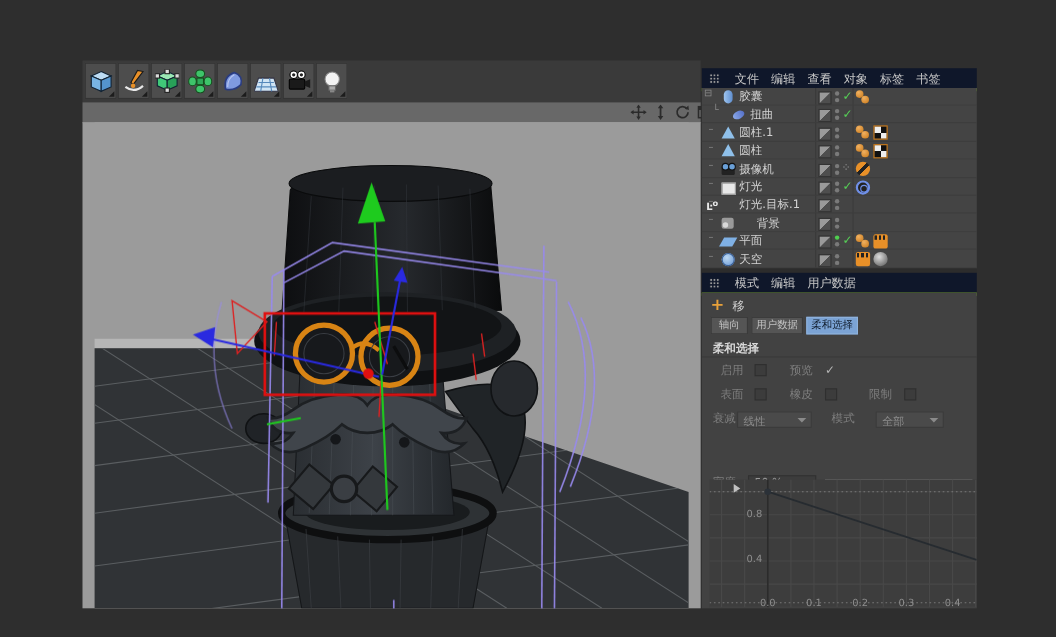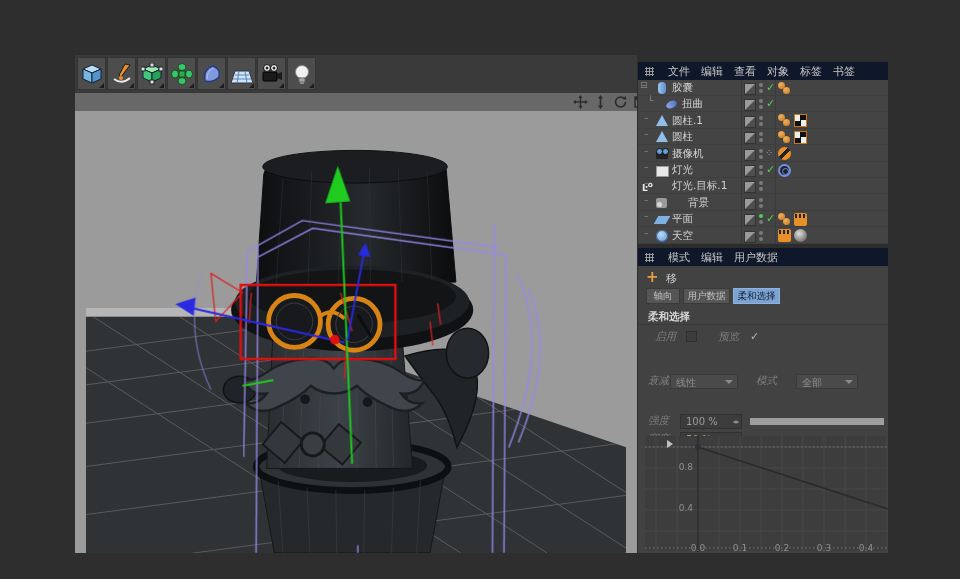--- a/index.html
+++ b/index.html
@@ -68,21 +68,21 @@
   #am-menubar{left:638px;top:248px;width:250px;}
   #am-body{left:638px;top:266px;width:250px;height:287px;background:#424242;}
   #am-tool{position:absolute;left:8px;top:5px;}
   #am-plus{color:#e8a13a;font-size:15px;font-weight:bold;position:absolute;left:0;top:-3px;}
   #am-tool-label{position:absolute;left:20px;top:0;color:#d0d0d0;}
   .tab{position:absolute;top:22px;height:16px;background:#555;border:1px solid #3a3a3a;box-sizing:border-box;
        color:#c2c2c2;font-size:9.5px;text-align:center;line-height:14px;}
   .tab.sel{background:#7ba3d4;color:#101c2c;border-color:#8fb2dc;}
   #am-section{position:absolute;left:10px;top:44px;color:#d8d8d8;font-weight:bold;font-size:10.5px;}
   .sec-line{position:absolute;left:0;top:58px;width:250px;height:1px;background:#393939;}
-  .flabel{position:absolute;color:#7e7e7e;font-size:10.5px;font-style:italic;}
+  .flabel{position:absolute;color:#7e7e7e;font-size:10.5px;}
   .fcheck{position:absolute;width:11px;height:11px;background:#3c3c3c;border:1px solid #2f2f2f;box-sizing:border-box;}
   .fcheckmark{position:absolute;color:#b4b4b4;font-size:11px;}
   .dropdown{position:absolute;height:15px;background:#4a4a4a;border:1px solid #3a3a3a;box-sizing:border-box;color:#8c8c8c;font-size:10px;padding:1px 0 0 5px;}
   .dropdown:after{content:"";position:absolute;right:4px;top:5px;border:4px solid transparent;border-top-color:#8a8a8a;}
   .valbox{position:absolute;height:15px;width:62px;background:#3c3c3c;border:1px solid #313131;box-sizing:border-box;color:#9a9a9a;font-size:10px;padding:1px 0 0 5px;}
   .stepper{position:absolute;right:2px;top:2px;width:7px;height:10px;}
   .stepper:before{content:"";position:absolute;left:1px;top:0;border:3px solid transparent;border-bottom-color:#8a8a8a;}
   .stepper:after{content:"";position:absolute;left:1px;bottom:0;border:3px solid transparent;border-top-color:#8a8a8a;}
   .slider{position:absolute;left:112px;width:134px;height:7px;background:#4c4c4c;top:4px;}
   .slider .fill{height:100%;background:#9e9e9e;}
@@ -532,36 +532,37 @@
   <div id="am-section">柔和选择</div>
   <div class="sec-line"></div>
 
   <div class="fieldrow" style="top:64px">
     <span class="flabel" style="left:17px">启用</span>
     <span class="fcheck" style="left:48px;top:1px"></span>
     <span class="flabel" style="left:80px">预览</span>
     <span class="fcheckmark" style="left:112px;top:0">✓</span>
   </div>
 
+  <div class="fieldrow" style="top:86px">
+    <span class="flabel" style="left:17px">表面</span>
+    <span class="fcheck" style="left:48px;top:1px"></span>
+    <span class="flabel" style="left:80px">橡皮</span>
+    <span class="fcheck" style="left:112px;top:1px"></span>
+    <span class="flabel" style="left:152px">限制</span>
+    <span class="fcheck" style="left:184px;top:1px"></span>
+  </div>
 
   <div class="fieldrow" style="top:108px">
     <span class="flabel" style="left:10px">衰减</span>
     <span class="dropdown" style="left:32px;width:68px">线性</span>
     <span class="flabel" style="left:118px">模式</span>
     <span class="dropdown" style="left:158px;width:62px">全部</span>
   </div>
 
 
-  <div class="fieldrow" style="top:148px">
-    <span class="flabel" style="left:10px">强度</span>
-    <span class="valbox" style="left:42px"><span>100 %</span><span class="stepper"></span></span>
-    <span class="slider">
-        <span class="fill" style="width:100%;display:block"></span>
-      </span>
-  </div>
 
   <div class="fieldrow" style="top:166px">
     <span class="flabel" style="left:10px">宽度</span>
     <span class="valbox" style="left:42px"><span>50 %</span><span class="stepper"></span></span>
     <span class="slider">
         <span class="fill" style="width:100%;display:block"></span>
       </span>
   </div>
 
   <svg id="graph" viewBox="0 0 243 116">

